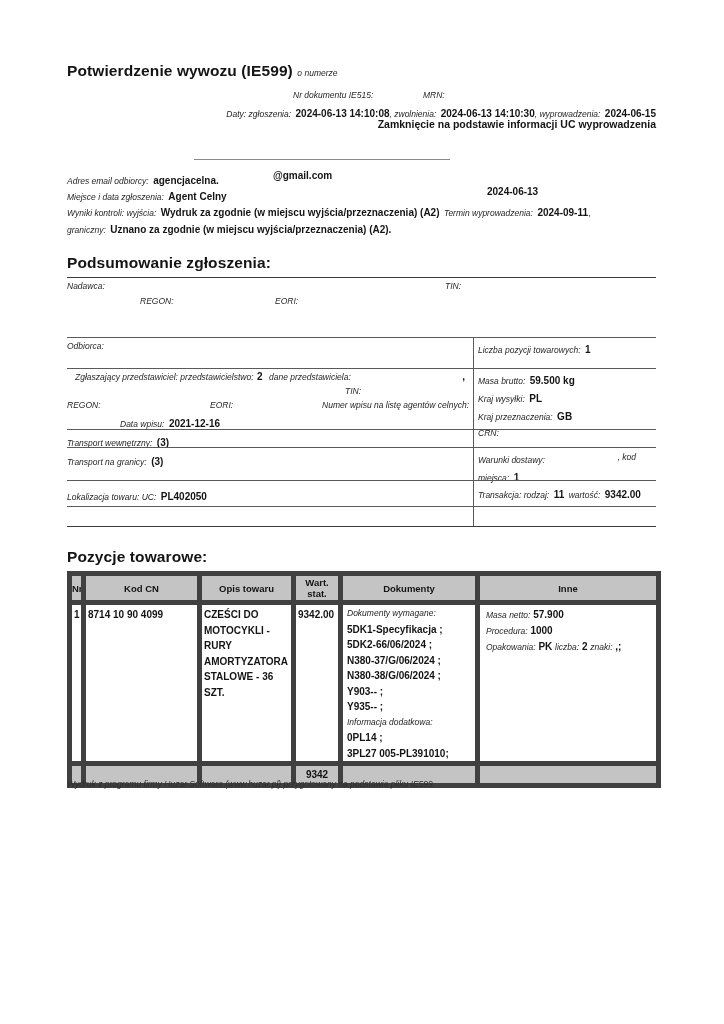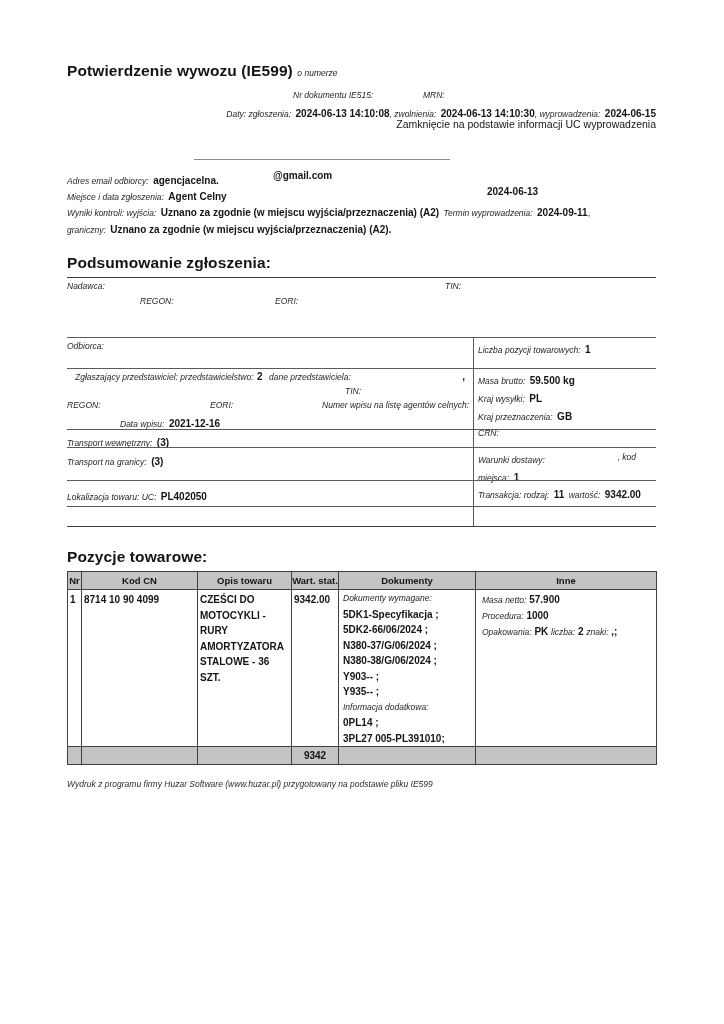--- a/index.html
+++ b/index.html
@@ -12,21 +12,21 @@
   .val{font-weight:700;font-size:10px;white-space:nowrap}
   .plain{font-size:9px}
   
   .title-row{position:absolute;top:62px;left:0;white-space:nowrap}
   .doc-title{font-size:15.5px;font-weight:700;letter-spacing:.1px}
   .title-suffix{font-style:italic;font-size:8.5px;}
   .docnum-row{position:absolute;top:90px;left:0;width:589px;height:12px}
   .ie515-label{position:absolute;left:226px}
   .mrn-label{position:absolute;left:356px}
   .dates-row{position:absolute;top:103px;right:0;white-space:nowrap;text-align:right}
-  .closure-row{position:absolute;top:118px;right:0;font-weight:400;font-size:10.5px;white-space:nowrap}
+  .closure-row{position:absolute;top:118px;right:0;font-weight:700;font-size:10.5px;white-space:nowrap}
   .sig-rule{position:absolute;top:159px;left:127px;width:256px;border-top:1px solid #8a8a8a;height:0}
   .email-row{position:absolute;top:170px;left:0;width:589px}
   .email-domain{position:absolute;left:206px;top:0}
   .place-row{position:absolute;top:186px;left:0;width:589px}
   .place-date{position:absolute;left:420px;top:0}
   .results-row{position:absolute;top:202px;left:0;width:589px;white-space:nowrap}
   .border-row{position:absolute;top:219px;left:0;width:589px;white-space:nowrap}
   
   .section-heading{font-size:15.5px;font-weight:700;letter-spacing:.1px}
   .sum-heading{position:absolute;top:254px;left:0}
@@ -34,21 +34,21 @@
   
   .sum-table{position:absolute;top:277px;left:0;width:589px;border-top:1px solid #3c3c3c;border-bottom:1px solid #3c3c3c}
   .sum-row{display:flex;position:relative}
   .sum-row + .sum-row{border-top:1px solid #5a5a5a}
   .sum-left{width:406px;position:relative;box-sizing:border-box;padding-top:3px}
   .sum-right{flex:1;border-left:1px solid #5a5a5a;box-sizing:border-box;padding:2px 0 0 4px;line-height:15px}
   .r1{height:59px}.r2{height:30px}.r3{height:60px}.r4{height:17px}.r5{height:32px}.r6{height:25px}.r7{height:19px}
   .abs{position:absolute;white-space:nowrap}
   
   .items-table{position:absolute;top:571px;left:0;border-collapse:collapse;table-layout:fixed;width:589px}
-  .items-table td,.items-table th{border:1px solid #404040;vertical-align:top;overflow:hidden}
+  .items-table td,.items-table th{border:5px solid #404040;vertical-align:top;overflow:hidden}
   .items-table th{background:#c4c4c4;font-weight:700;font-size:9.5px;height:15px;vertical-align:middle;padding:1px 0;text-align:center}
   .items-table td{padding:2px 2px;font-size:10px}
   .row-main td{height:149px}
   .cell-bold{font-weight:700;line-height:15.5px}
   .dok-cell{padding:1px 0 0 4px !important;line-height:15.5px}
   .inne-cell{padding:2px 0 0 6px !important;line-height:15px}
   .total-row td{background:#c4c4c4;height:13px;font-weight:700;text-align:center;vertical-align:middle}
   
   .footer{position:absolute;top:779px;left:0;font-style:italic;font-size:8.5px;color:#2e2e2e;white-space:nowrap}
 </style>
@@ -85,21 +85,21 @@
   </div>
 
   <div class="place-row">
     <span class="lbl">Miejsce i data zgłoszenia:</span>
     <span class="val">Agent Celny</span>
     <span class="val place-date">2024-06-13</span>
   </div>
 
   <div class="results-row">
     <span class="lbl">Wyniki kontroli: wyjścia:</span>
-    <span class="val">Uznano za zgodnie (w miejscu wyjścia/przeznaczenia) (A2)</span>
+    <span class="val">Wydruk za zgodnie (w miejscu wyjścia/przeznaczenia) (A2)</span>
     <span class="lbl">Termin wyprowadzenia:</span>
     <span class="val">2024-09-11</span><span class="plain">,</span>
   </div>
 
   <div class="border-row">
     <span class="lbl">graniczny:</span>
     <span class="val">Uznano za zgodnie (w miejscu wyjścia/przeznaczenia) (A2).</span>
   </div>
 
   <div class="section-heading sum-heading">Podsumowanie zgłoszenia:</div>

